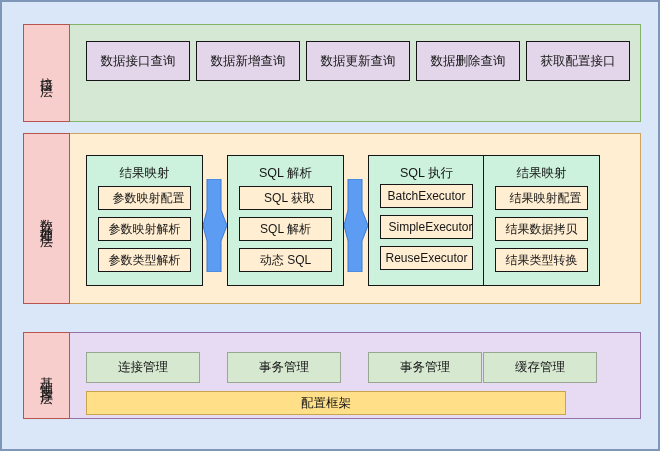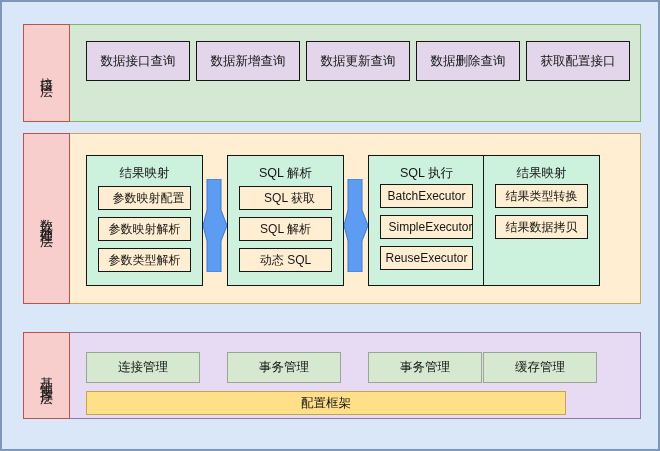--- a/index.html
+++ b/index.html
@@ -96,22 +96,23 @@
       <div class="gbox first">SimpleExecutor</div>
       <div class="gbox">ReuseExecutor</div>
     </div>
 
     <svg class="arrow a2" viewBox="0 0 24 93">
       <polygon points="4,0 18,0 18,31 24,46.5 18,62 18,93 4,93 4,62 0,46.5 4,31"></polygon>
     </svg>
 
     <div class="group g3">
       <div class="group-title">结果映射</div>
+      <div class="gbox first">结果映射配置</div>
+      <div class="gbox">结果数据拷贝</div>
       <div class="gbox">结果类型转换</div>
-      <div class="gbox">结果数据拷贝</div>
     </div>
   </section>
 
   <section class="band band3">
     <div class="layer-label">
       <span class="vtext">基础支撑层</span>
     </div>
     <div class="cell gr3box g0">连接管理</div>
     <div class="cell gr3box g1">事务管理</div>
     <div class="cell gr3box g2">事务管理</div>

